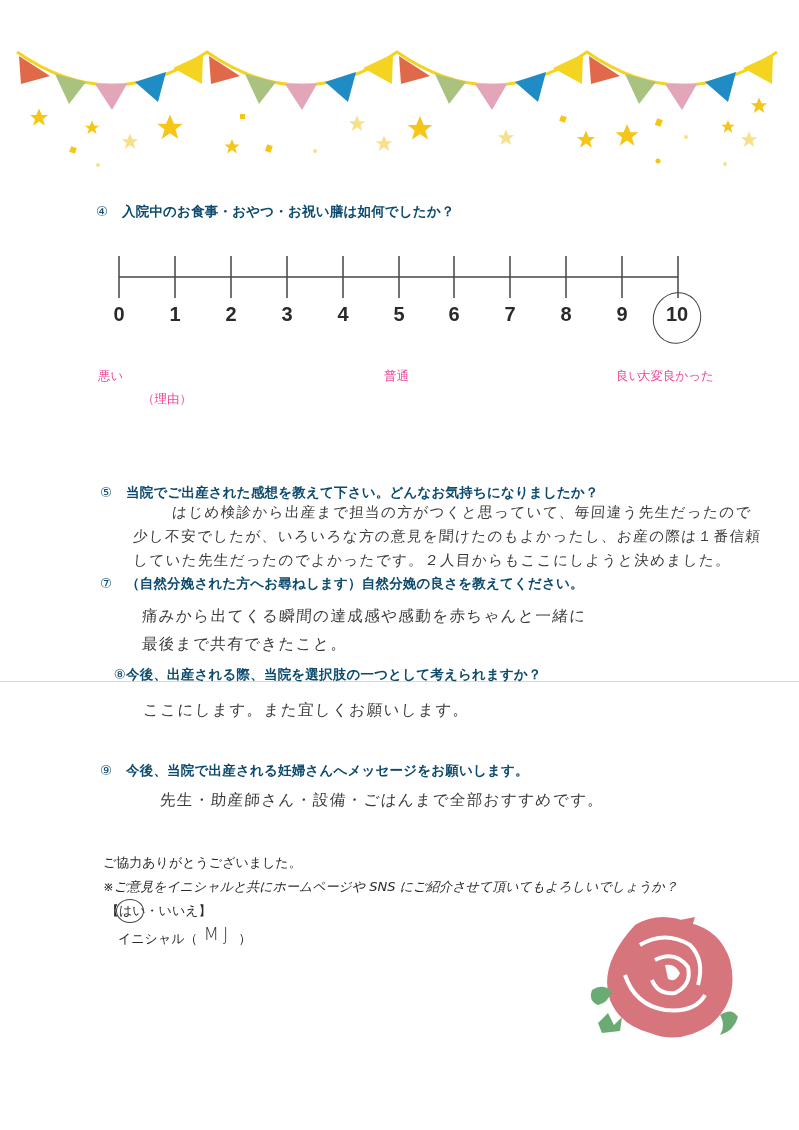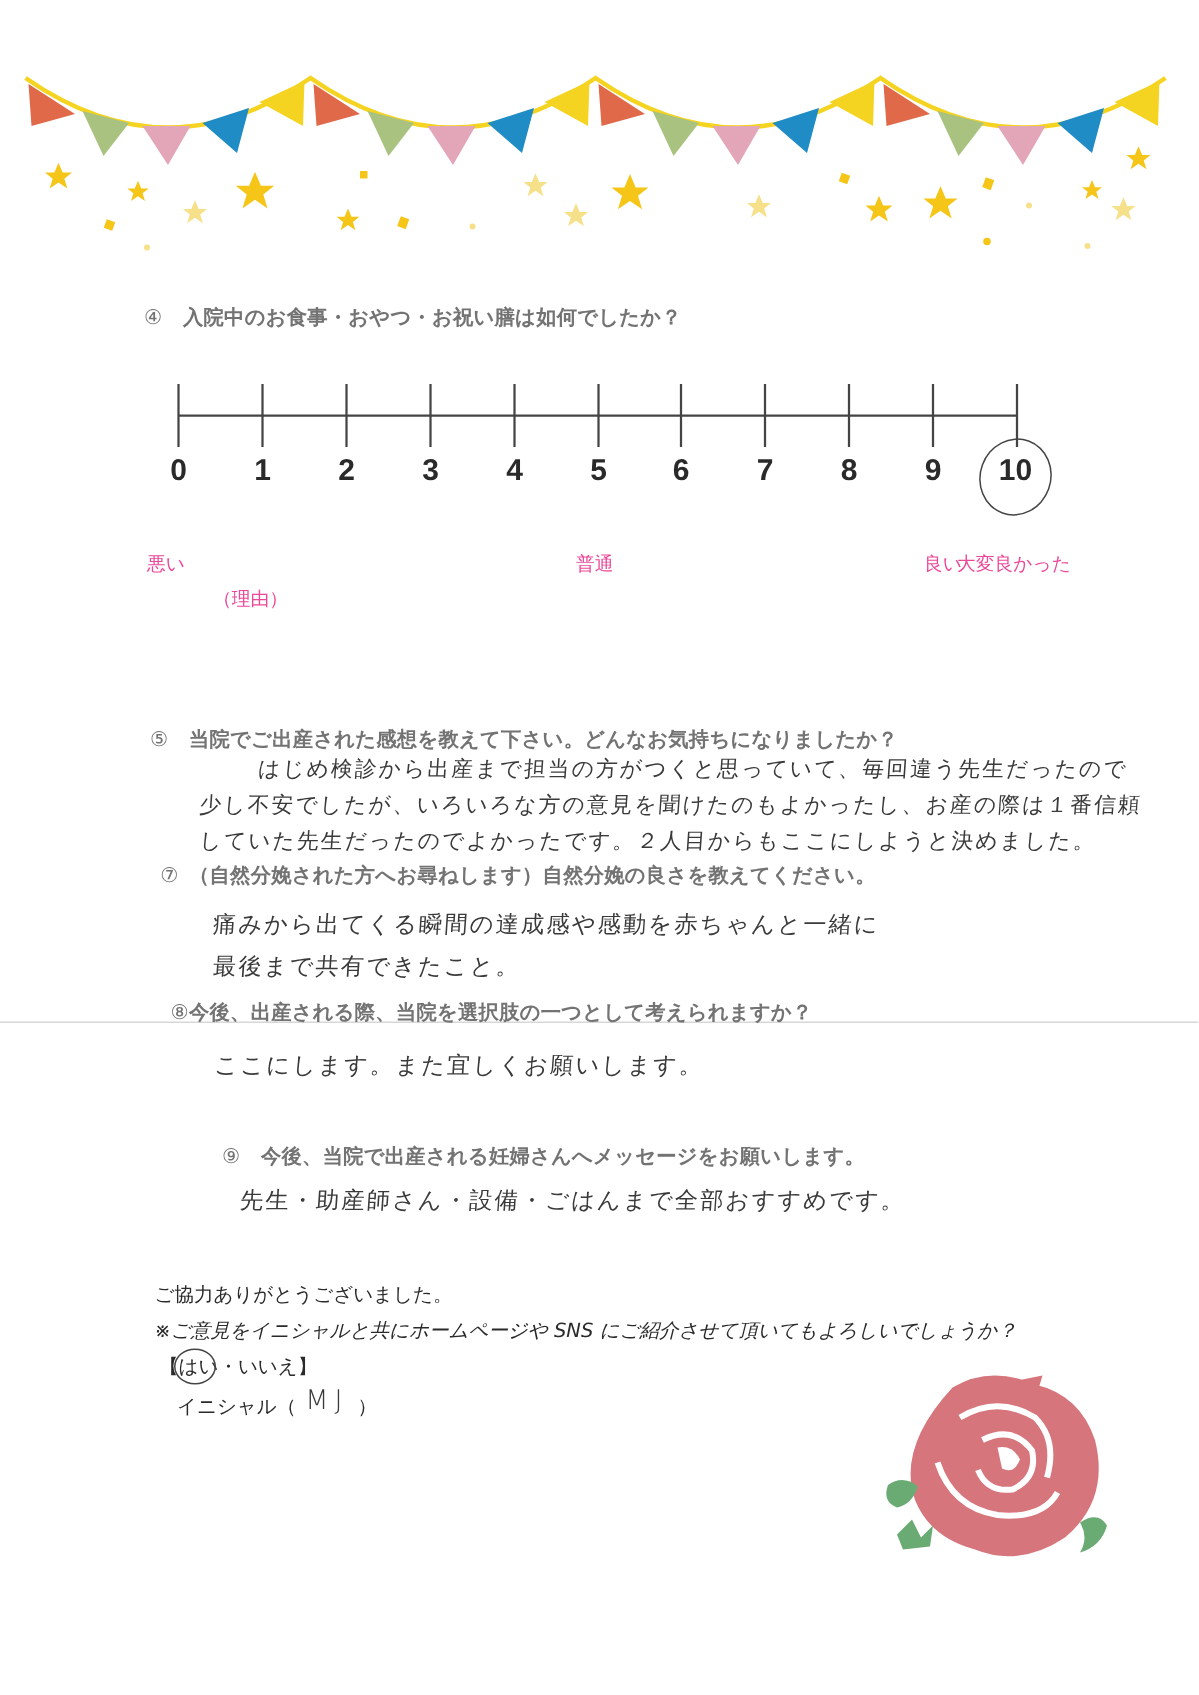--- a/index.html
+++ b/index.html
@@ -1,20 +1,20 @@
 <!DOCTYPE html>
 <html><head>
 <meta charset="utf-8">
 <style>
   html, body { margin: 0; padding: 0; background: #ffffff; }
   body { width: 799px; height: 1130px; position: relative; overflow: hidden;
          font-family: "DejaVu Sans", "Liberation Sans", sans-serif; color: #1a1a1a; }
   .abs { position: absolute; }
   .decor { position: absolute; left: 0; top: 0; width: 799px; height: 190px; }
-  .q-title { position: absolute; font-size: 13.5px; font-weight: bold; letter-spacing: 0.2px; white-space: nowrap; color: #737373; }
+  .q-title { position: absolute; font-size: 13.5px; font-weight: bold; letter-spacing: 0.2px; white-space: nowrap; color: #0c4a6e; }
   .q-num { display: inline-block; width: 26px; font-weight: normal; }
   .hand { position: absolute; font-family: "DejaVu Sans", sans-serif; font-size: 15.5px; color: #3a3a3a;
           font-weight: 200; letter-spacing: 1.4px; white-space: nowrap; transform: skewX(-4deg); }
   .scale { position: absolute; left: 90px; top: 245px; width: 640px; height: 100px; }
   .tick-label { position: absolute; top: 58px; font-size: 20px; font-weight: bold; color: #2a2a2a;
                 transform: translateX(-50%); font-family: "Liberation Sans", sans-serif; }
   .anchor-label { position: absolute; font-size: 12.5px; color: #ec4899; white-space: nowrap; }
   .foot { position: absolute; font-size: 13px; color: #2a2a2a; white-space: nowrap; }
   .circle-mark { position: absolute; border: 1.2px solid #444; border-radius: 50%; }
   .faint-line { position: absolute; left: 0; width: 799px; height: 1px; background: #d7d7d7; }
@@ -123,34 +123,34 @@
 <span class="anchor-label" style="left:638px; top:368px;">大変良かった</span>
 <span class="anchor-label" style="left:98px; top:391px;margin-left:44px;">（理由）</span>
 
 <div class="q-title" style="left:100px; top:484px;">
   <span class="q-num">⑤</span><span>当院でご出産された感想を教えて下さい。どんなお気持ちになりましたか？</span>
 </div>
 <div class="hand" style="left:172px; top:503px; font-size:14.5px;">はじめ検診から出産まで担当の方がつくと思っていて、毎回違う先生だったので</div>
 <div class="hand" style="left:133px; top:527px; font-size:14.5px;">少し不安でしたが、いろいろな方の意見を聞けたのもよかったし、お産の際は１番信頼</div>
 <div class="hand" style="left:133px; top:551px; font-size:14.5px;">していた先生だったのでよかったです。２人目からもここにしようと決めました。</div>
 
-<div class="q-title" style="left:100px; top:575px;text-align:center;">
+<div class="q-title" style="left:100px; top:575px;">
   <span class="q-num">⑦</span><span>（自然分娩された方へお尋ねします）自然分娩の良さを教えてください。</span>
 </div>
 <div class="hand" style="left:142px; top:606px;">痛みから出てくる瞬間の達成感や感動を赤ちゃんと一緒に</div>
 <div class="hand" style="left:142px; top:634px;">最後まで共有できたこと。</div>
 
 <div class="faint-line" style="top:681px;"></div>
 
 <div class="q-title" style="left:100px; top:666px;text-align:right;">
   <span class="q-num">⑧</span><span>今後、出産される際、当院を選択肢の一つとして考えられますか？</span>
 </div>
 <div class="hand" style="left:143px; top:700px;">ここにします。また宜しくお願いします。</div>
 
-<div class="q-title" style="left:100px; top:762px;margin-left:48px;">
+<div class="q-title" style="left:100px; top:762px;">
   <span class="q-num">⑨</span><span>今後、当院で出産される妊婦さんへメッセージをお願いします。</span>
 </div>
 <div class="hand" style="left:160px; top:790px;">先生・助産師さん・設備・ごはんまで全部おすすめです。</div>
 
 <div class="foot" style="left:103px; top:854px;">ご協力ありがとうございました。</div>
 <div class="foot" style="left:103px; top:878px;font-style:italic;">※ご意見をイニシャルと共にホームページや SNS にご紹介させて頂いてもよろしいでしょうか？</div>
 <div class="foot" style="left:106px; top:902px;">
   <span>【</span><span style="position:relative; display:inline-block;"><span>はい</span><span class="circle-mark" style="left:-3px; top:-3px; width:26px; height:22px;"></span></span><span>・</span><span>いいえ</span><span>】</span>
 </div>
 <div class="foot" style="left:118px; top:926px;">

